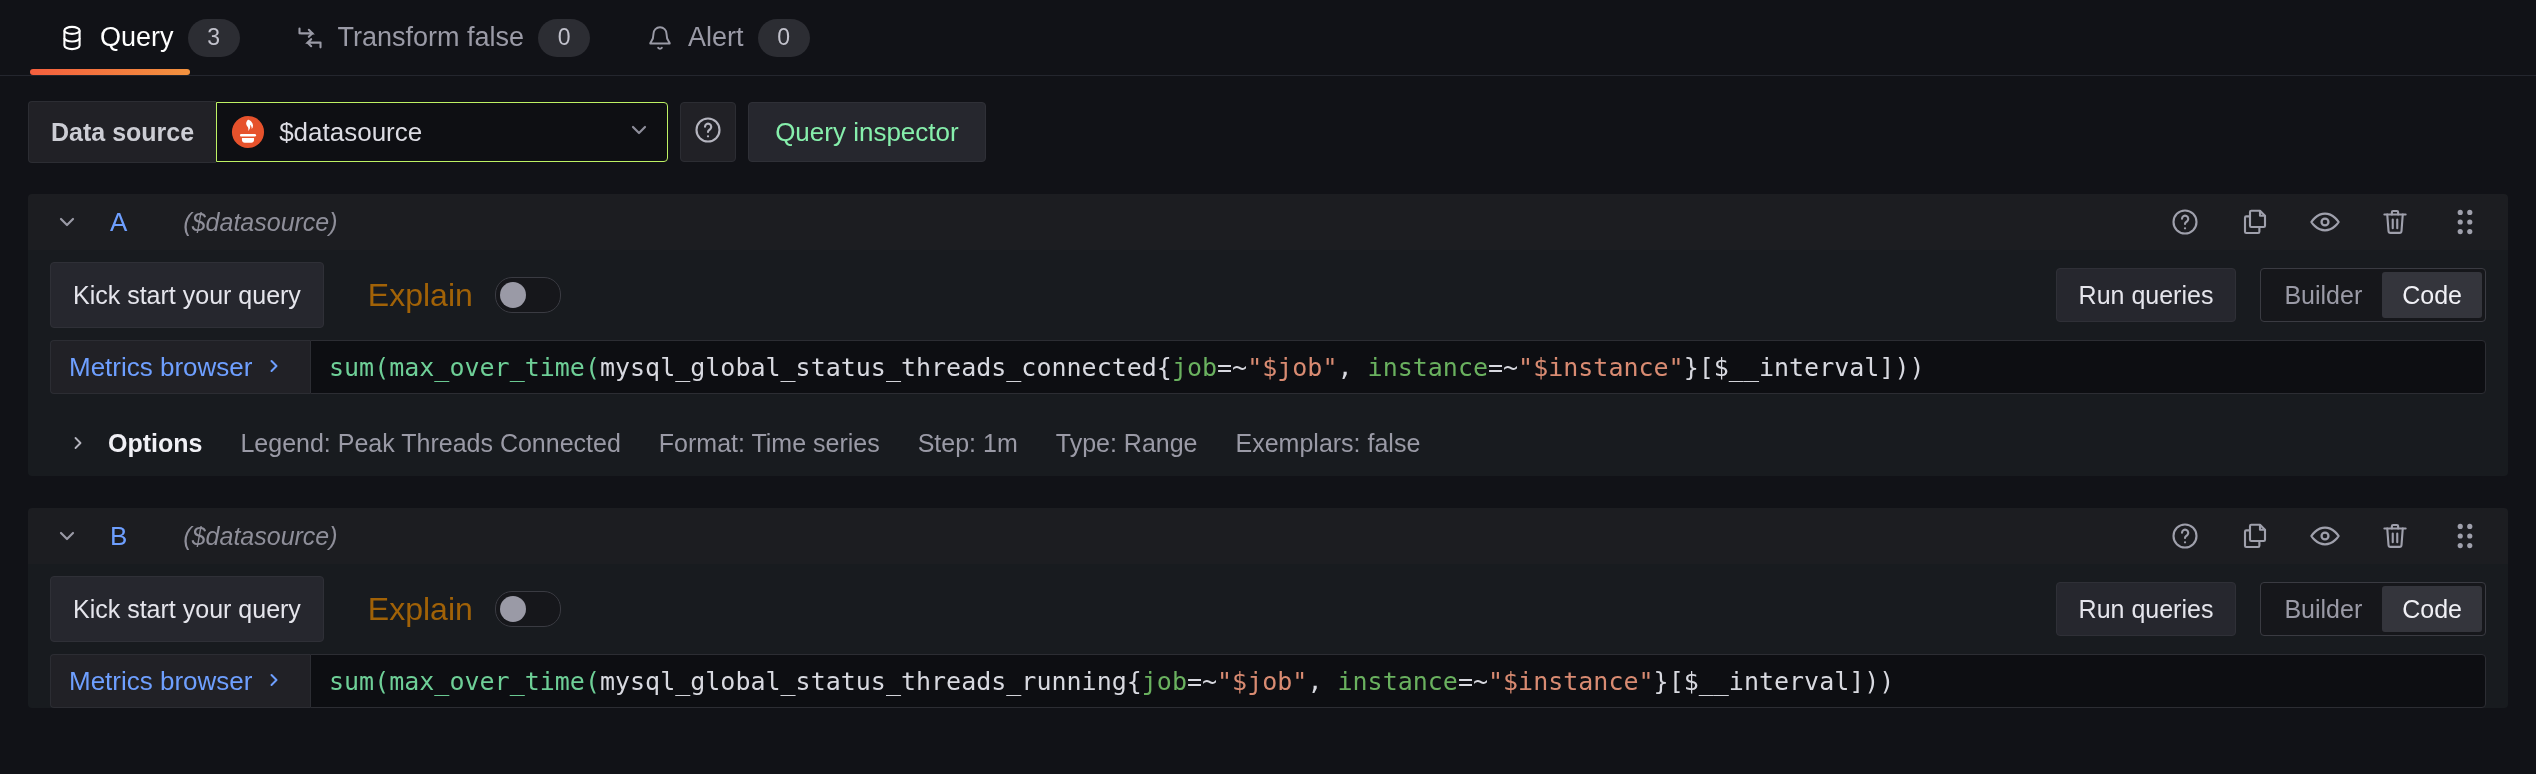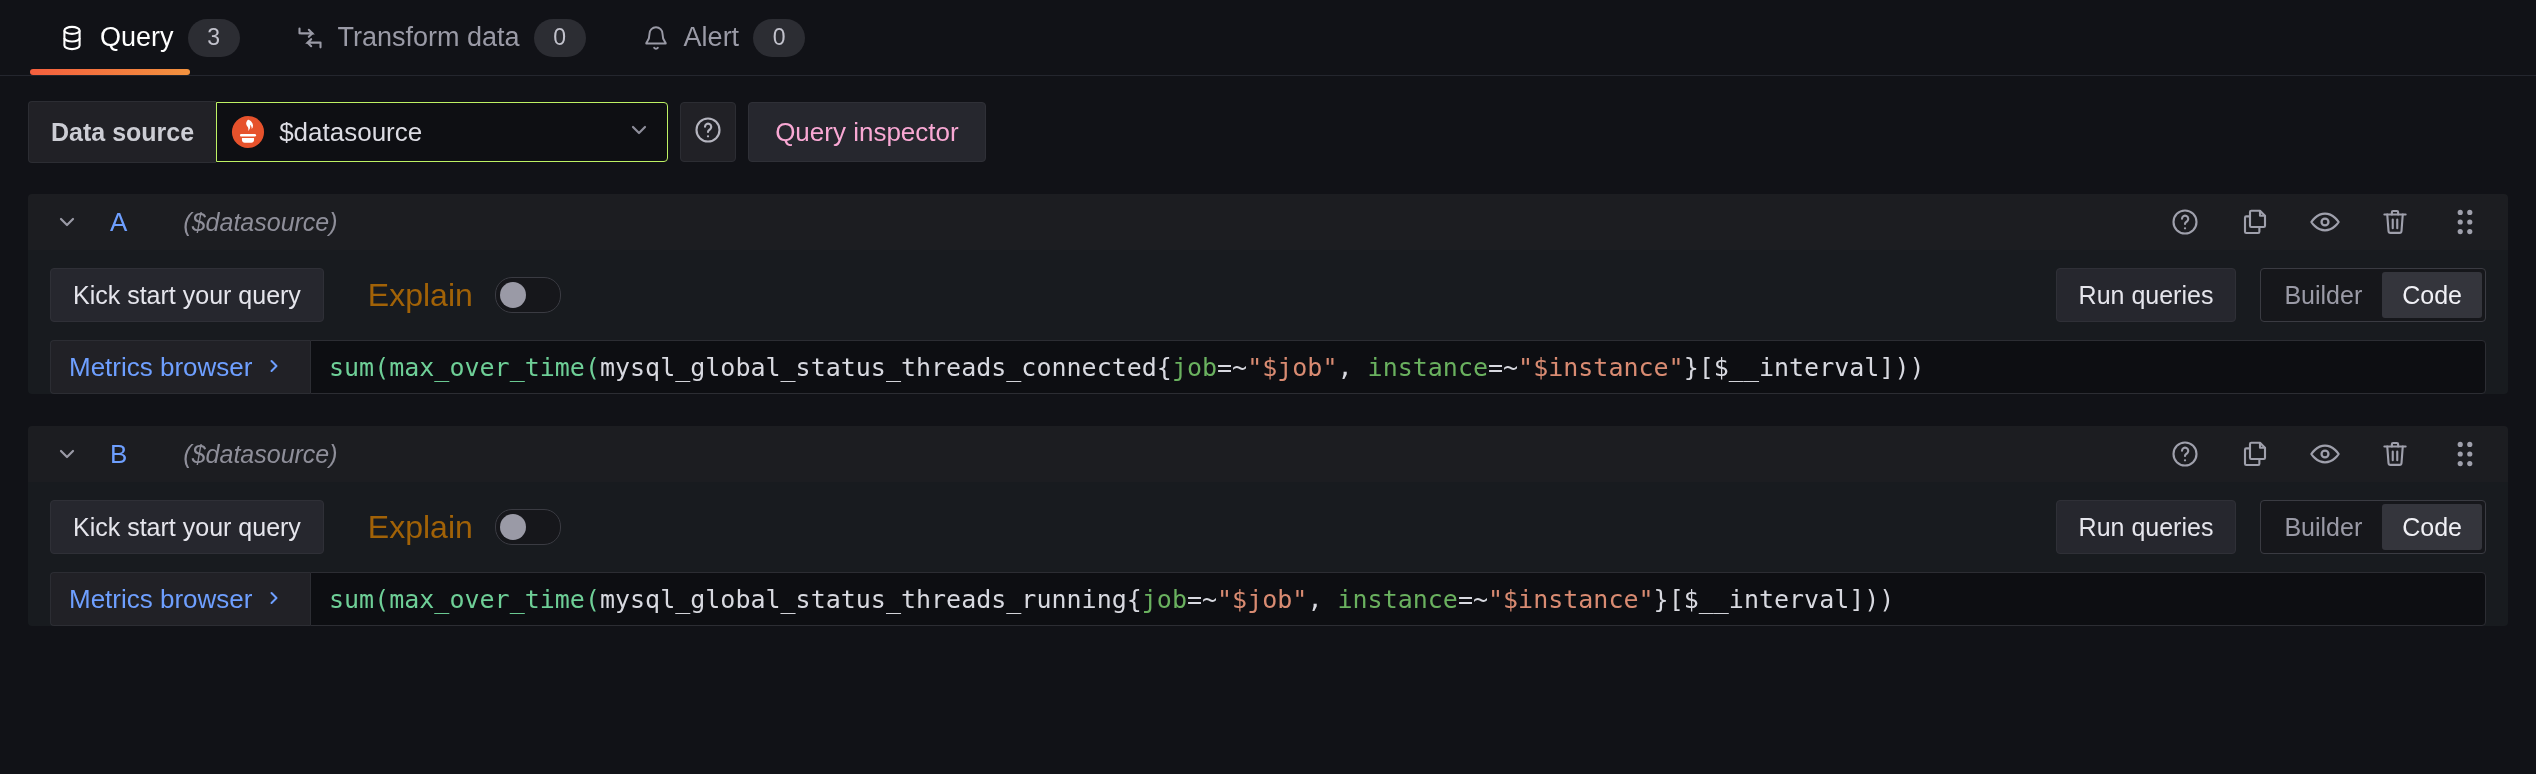--- a/index.html
+++ b/index.html
@@ -159,21 +159,21 @@
     margin-left: 12px;
     height: 60px;
     box-sizing: border-box;
     padding: 0 26px;
     display: flex; align-items: center;
     background: #26272e;
     border: 1px solid #2f3037;
     border-radius: 4px;
     font-size: 26px;
     font-weight: 500;
-    color: #f9a8d4;
+    color: #86efac;
     cursor: pointer;
     white-space: nowrap;
   }
 
   
   .query {
     margin: 32px 28px 0 28px;
   }
   .q-header {
     height: 56px;
@@ -219,21 +219,21 @@
     background: #181b1f;
     border-radius: 0 0 4px 4px;
     padding: 18px 22px 0 22px;
   }
   .q-toolbar {
     display: flex;
     align-items: center;
     height: 54px;
   }
   .kickstart {
-    height: 54px;
+    height: 66px;
     box-sizing: border-box;
     padding: 0 22px;
     display: flex; align-items: center;
     background: #26272e;
     border: 1px solid #2f3037;
     border-radius: 4px;
     font-size: 25px;
     font-weight: 500;
     color: #e5e5ec;
     cursor: pointer;
@@ -409,21 +409,21 @@
       <span class="tabicon">
         <svg width="28" height="28" viewBox="0 0 24 24" fill="none" stroke="#9a9aa6" stroke-width="1.8" stroke-linecap="round">
           <path d="M4 8h10l-3-3"></path>
             <path d="M14 8l-3 3"></path>
           <path d="M20 16H10l3-3"></path>
             <path d="M10 16l3 3"></path>
           <path d="M3 4v4"></path>
             <path d="M21 16v4"></path>
         </svg>
       </span>
-      <span>Transform data</span>
+      <span>Transform false</span>
       <span class="badge">0</span>
     </div>
 
     <div class="tab">
       <span class="tabicon">
         <svg width="26" height="26" viewBox="0 0 24 24" fill="none" stroke="#9a9aa6" stroke-width="1.8" stroke-linecap="round" stroke-linejoin="round">
           <path d="M18 8a6 6 0 10-12 0c0 7-3 7-3 9h18c0-2-3-2-3-9z"></path>
           <path d="M10.3 21a2 2 0 003.4 0"></path>
         </svg>
       </span>
@@ -548,20 +548,33 @@
             <svg width="20" height="20" viewBox="0 0 24 24" fill="none" stroke="currentColor" stroke-width="2.4" stroke-linecap="round" stroke-linejoin="round">
                 <polyline points="9 6 15 12 9 18"></polyline>
               </svg>
           </span>
         </div>
         <div class="expr-field clip">
           <span class="code"><span class="tok-fn">sum(</span><span class="tok-fn">max_over_time(</span><span class="tok-plain">mysql_global_status_threads_connected{</span><span class="tok-label">job</span><span class="tok-plain">=~</span><span class="tok-str">"$job"</span><span class="tok-plain">, </span><span class="tok-label">instance</span><span class="tok-plain">=~</span><span class="tok-str">"$instance"</span><span class="tok-plain">}[$__interval]))</span></span>
         </div>
       </div>
 
+      <div class="opt-row">
+        <span class="opt-caret">
+          <svg width="20" height="20" viewBox="0 0 24 24" fill="none" stroke="currentColor" stroke-width="2.2" stroke-linecap="round" stroke-linejoin="round">
+              <polyline points="9 6 15 12 9 18"></polyline>
+            </svg>
+        </span>
+        <span class="opt-title">Options</span>
+        <span class="opt-item">Legend: Peak Threads Connected</span>
+        <span class="opt-item">Format: Time series</span>
+        <span class="opt-item">Step: 1m</span>
+        <span class="opt-item">Type: Range</span>
+        <span class="opt-item">Exemplars: false</span>
+      </div>
 
     </div>
   </div>
 
   <div class="query">
 
     <div class="q-header">
       <span class="q-collapse">
         <svg width="24" height="24" viewBox="0 0 24 24" fill="none" stroke="currentColor" stroke-width="2.2" stroke-linecap="round" stroke-linejoin="round">
             <polyline points="6 9 12 15 18 9"></polyline>

